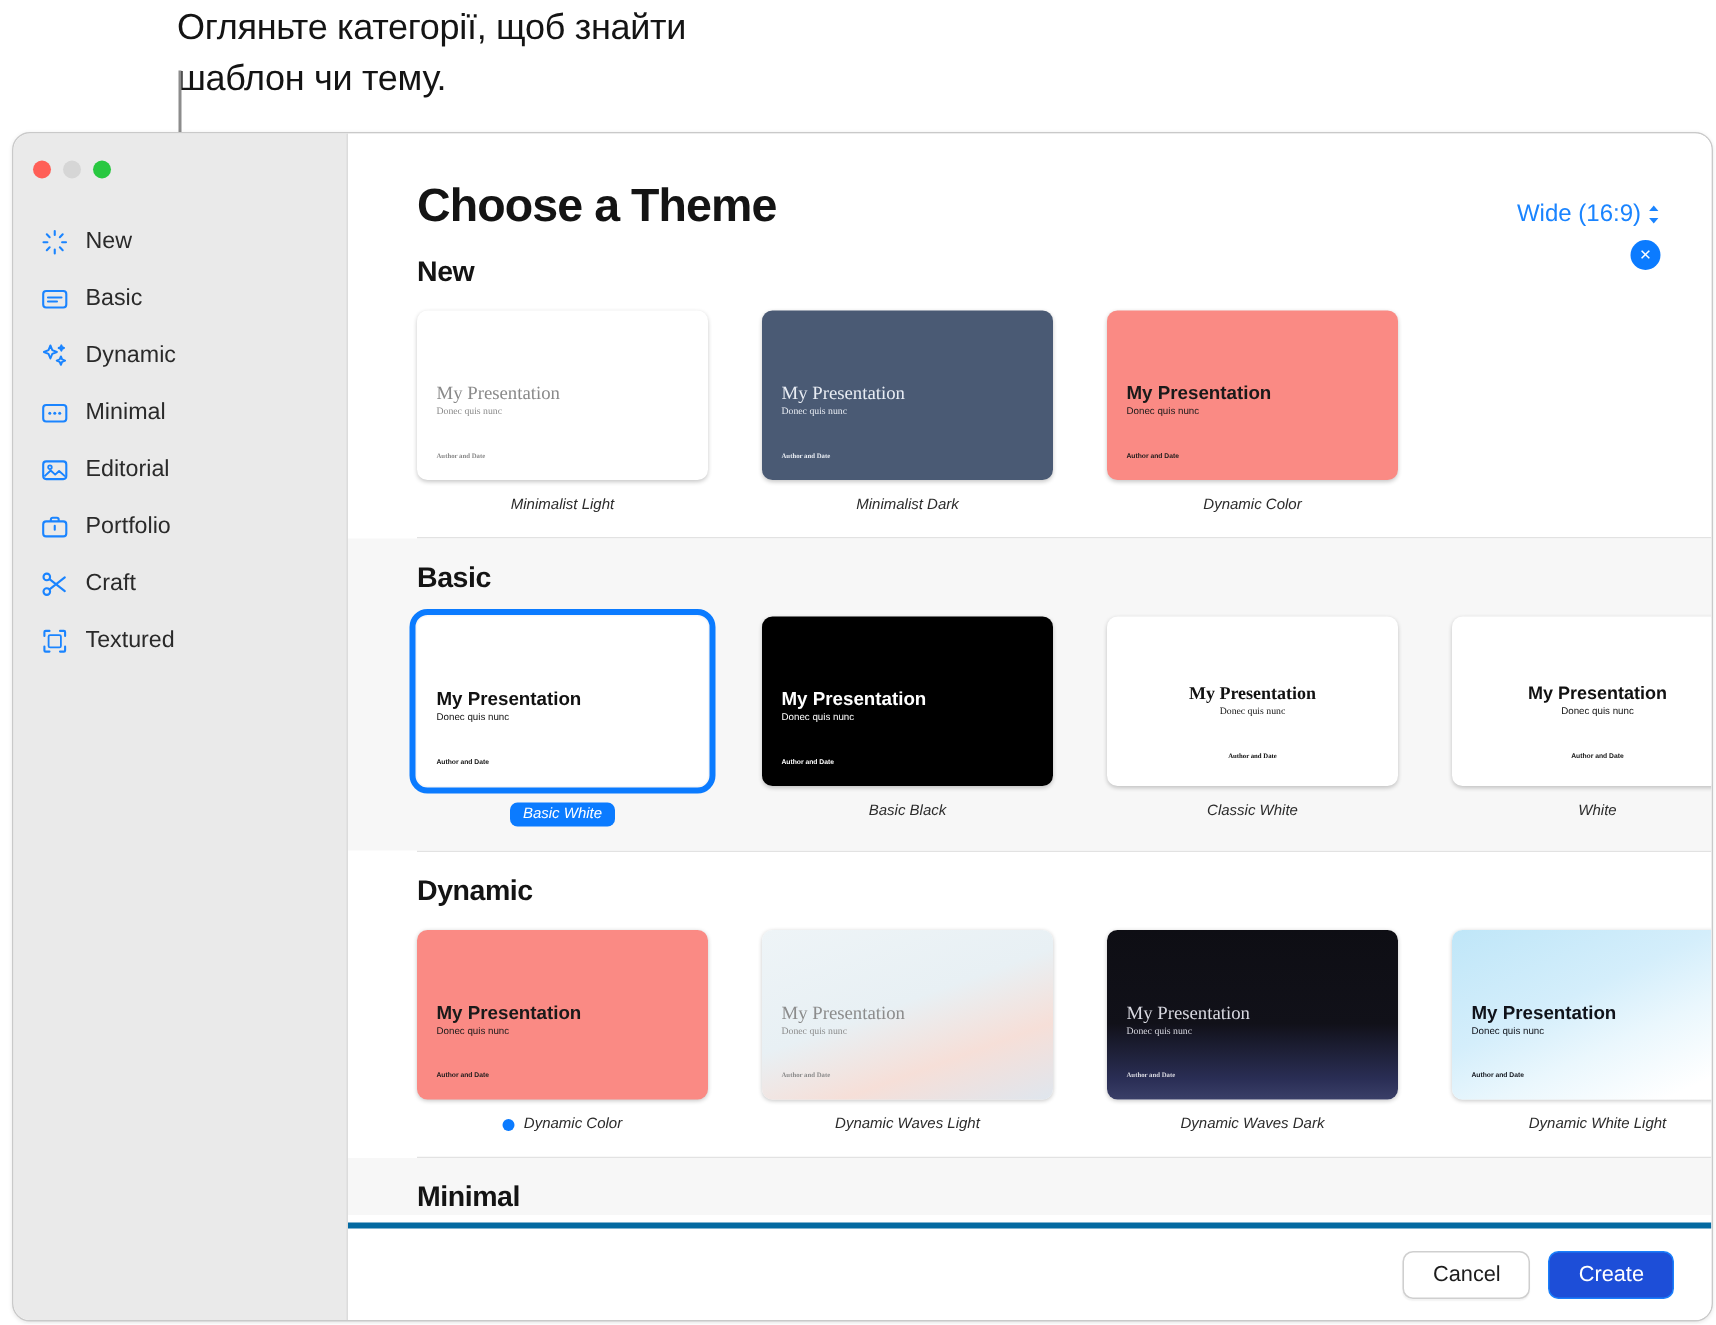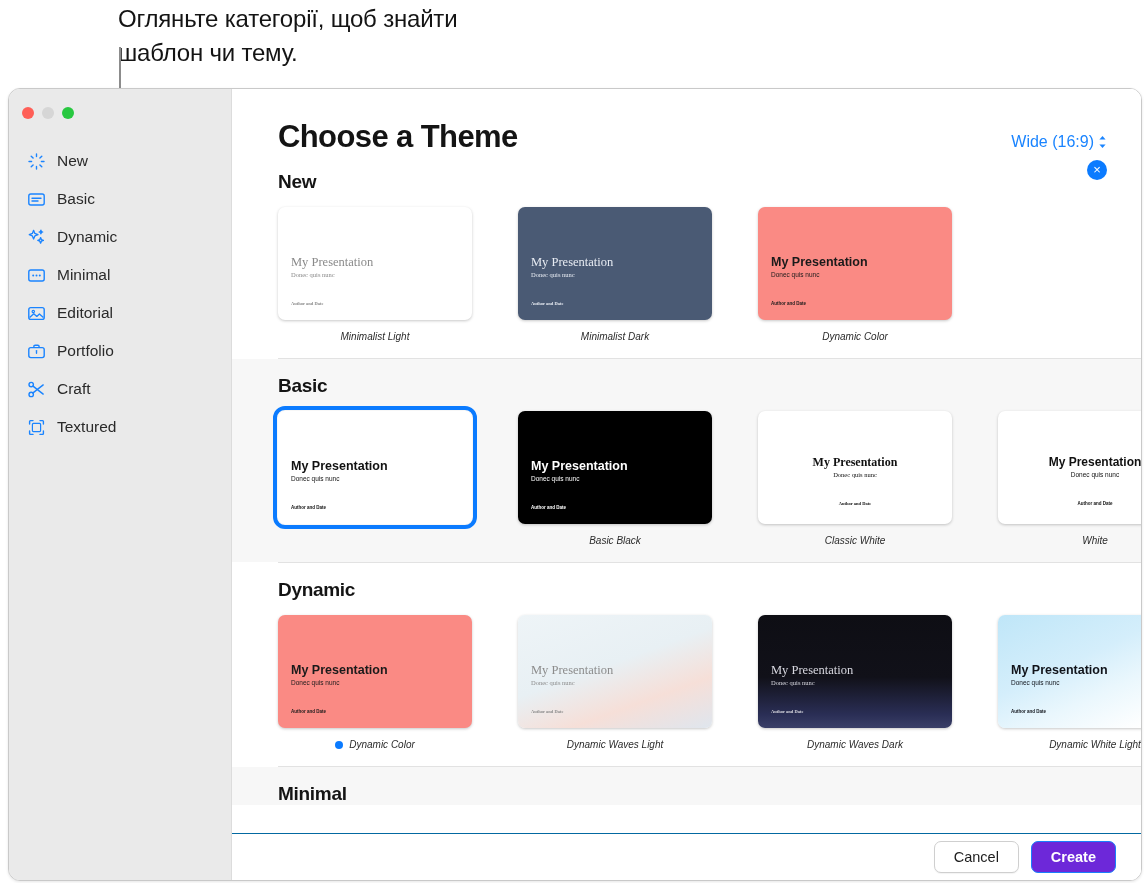--- a/index.html
+++ b/index.html
@@ -142,21 +142,21 @@
   .section-title {
     font-size: 19px;
     font-weight: bold;
     color: #141414;
     padding-top: 16px;
     letter-spacing: -0.3px;
   }
 
   .row {
     display: flex;
-    gap: 46px;
+    gap: 36px;
     padding-top: 14px;
     padding-bottom: 16px;
   }
   .cell { width: 194px; flex: 0 0 194px; }
 
   .thumb {
     width: 194px;
     height: 113px;
     border-radius: 7px;
     position: relative;
@@ -224,37 +224,37 @@
     color: #fff;
     font-size: 13px;
     line-height: 20px;
     text-align: center;
     cursor: default;
   }
 
   
   .footer {
     flex: 0 0 auto;
-    height: 47px;
+    height: 65px;
     background: #ffffff;
-    border-top: 1px solid #0369a1;
+    border-top: 4px solid #0369a1;
     display: flex;
     align-items: center;
     justify-content: flex-end;
     gap: 12px;
     padding-right: 25px;
   }
   .btn {
     font-size: 14.5px;
     border-radius: 7px;
     padding: 7px 19px;
     cursor: default;
   }
   .btn.cancel { background: #fff; border: 1px solid #cfcfcf; color: #1d1d1d; box-shadow: 0 1px 1px rgba(0,0,0,0.05); }
-  .btn.create { background: #6d28d9; border: 1px solid #1a7ffb; color: #fff; font-weight: bold; }
+  .btn.create { background: #1d4ed8; border: 1px solid #1a7ffb; color: #fff; }
 </style>
 </head>
 <body>
 
 <div class="callout-text">Огляньте категорії, щоб знайти шаблон чи тему.</div>
 <div class="callout-line"></div>
 
 <div class="window">
 
   <div class="sidebar">
@@ -399,20 +399,23 @@
         <div class="section-divider"></div>
         <div class="section band">
           <div class="section-title">Basic</div>
           <div class="row">
             <div class="cell">
               <div class="thumb lay-left  selected" style="background: rgb(255, 255, 255);">
                 <div class="t-title" style="color: rgb(17, 17, 17);">My Presentation</div>
                 <div class="t-sub" style="color: rgb(17, 17, 17);">Donec quis nunc</div>
                 <div class="t-auth" style="color: rgb(17, 17, 17);">Author and Date</div>
               </div>
+              <div class="caption selected-cap">
+                <span class="cap-text">Basic White</span>
+              </div>
             </div>
             <div class="cell">
               <div class="thumb lay-left " style="background: rgb(0, 0, 0);">
                 <div class="t-title" style="color: rgb(255, 255, 255);">My Presentation</div>
                 <div class="t-sub" style="color: rgb(255, 255, 255);">Donec quis nunc</div>
                 <div class="t-auth" style="color: rgb(255, 255, 255);">Author and Date</div>
               </div>
               <div class="caption">
                 <span class="cap-text">Basic Black</span>
               </div>

